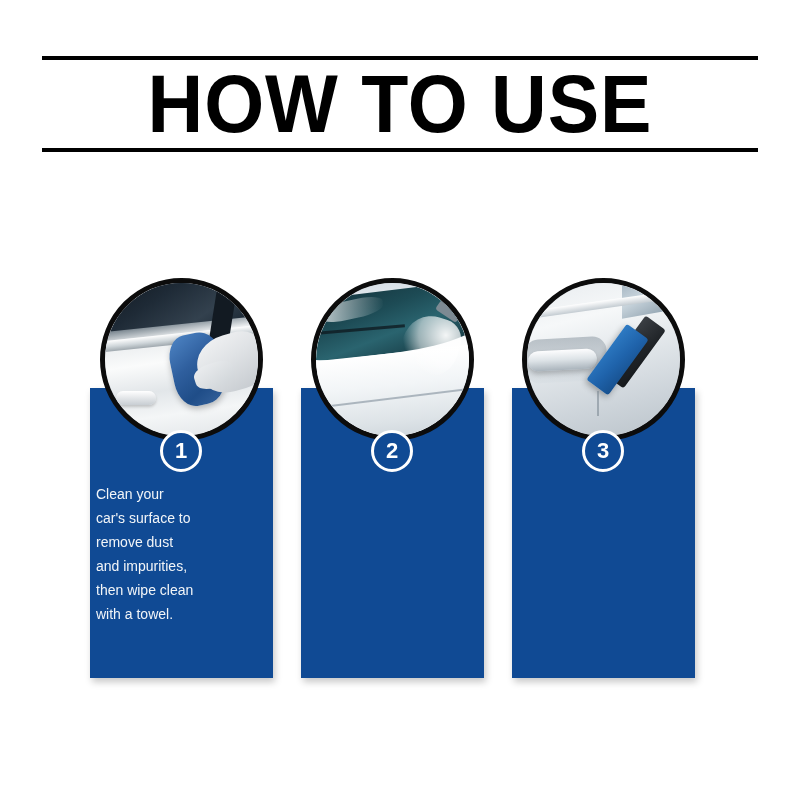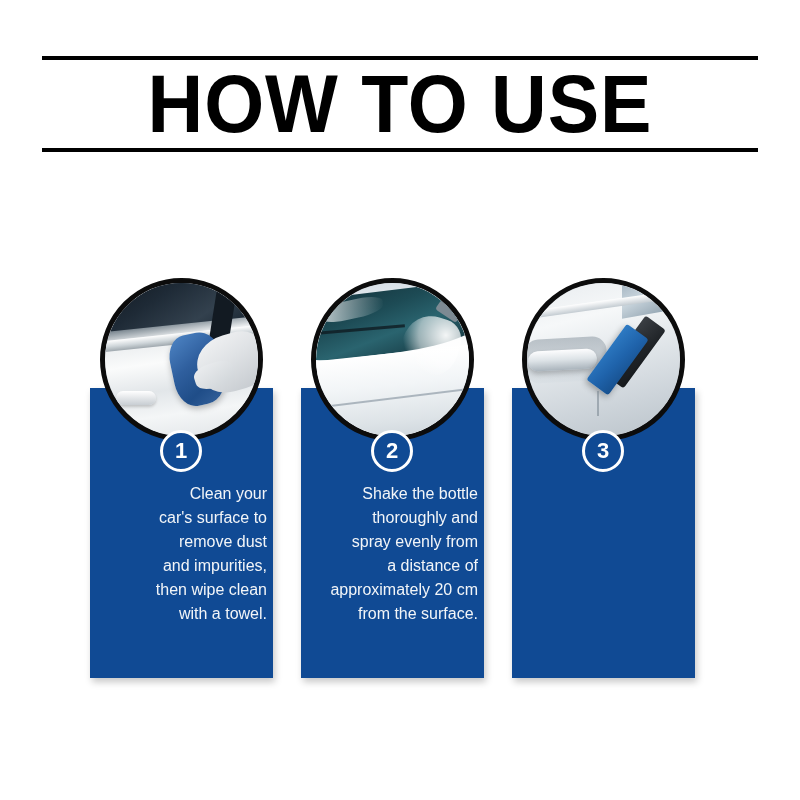--- a/index.html
+++ b/index.html
@@ -350,24 +350,24 @@
     text-align: center;
     z-index: 4;
   }
 
   
   .caption {
     position: absolute;
     left: 6px;
     top: 212px;
     width: 171px;
-    text-align: right;
+    text-align: left;
     color: #f2f5f8;
     font-family: "Liberation Sans", sans-serif;
-    font-size: 16px;
+    font-size: 14px;
     line-height: 24px;
     z-index: 4;
     white-space: pre-line;
   }
   .caption-3 { top: 236px; }
 </style>
 </head>
 <body>
 
 <div class="title-block">
@@ -411,26 +411,20 @@
           <div class="scene2-glass-glint"></div>
           <div class="scene2-wiper"></div>
           <div class="scene2-hood"></div>
           <div class="scene2-hoodline"></div>
           <div class="scene2-nozzle"></div>
           <div class="scene2-mist"></div>
         </div>
       </div>
     </div>
     <div class="badge">2</div>
-    <div class="caption">Shake the bottle
-thoroughly and
-spray evenly from
-a distance of
-approximately 20 cm
-from the surface.</div>
   </div>
 
   <div class="step step-3">
     <div class="panel"></div>
     <div class="photo">
       <div class="photo-inner">
         <div class="scene3">
           <div class="scene3-glass"></div>
           <div class="scene3-trim"></div>
           <div class="scene3-recess"></div>

